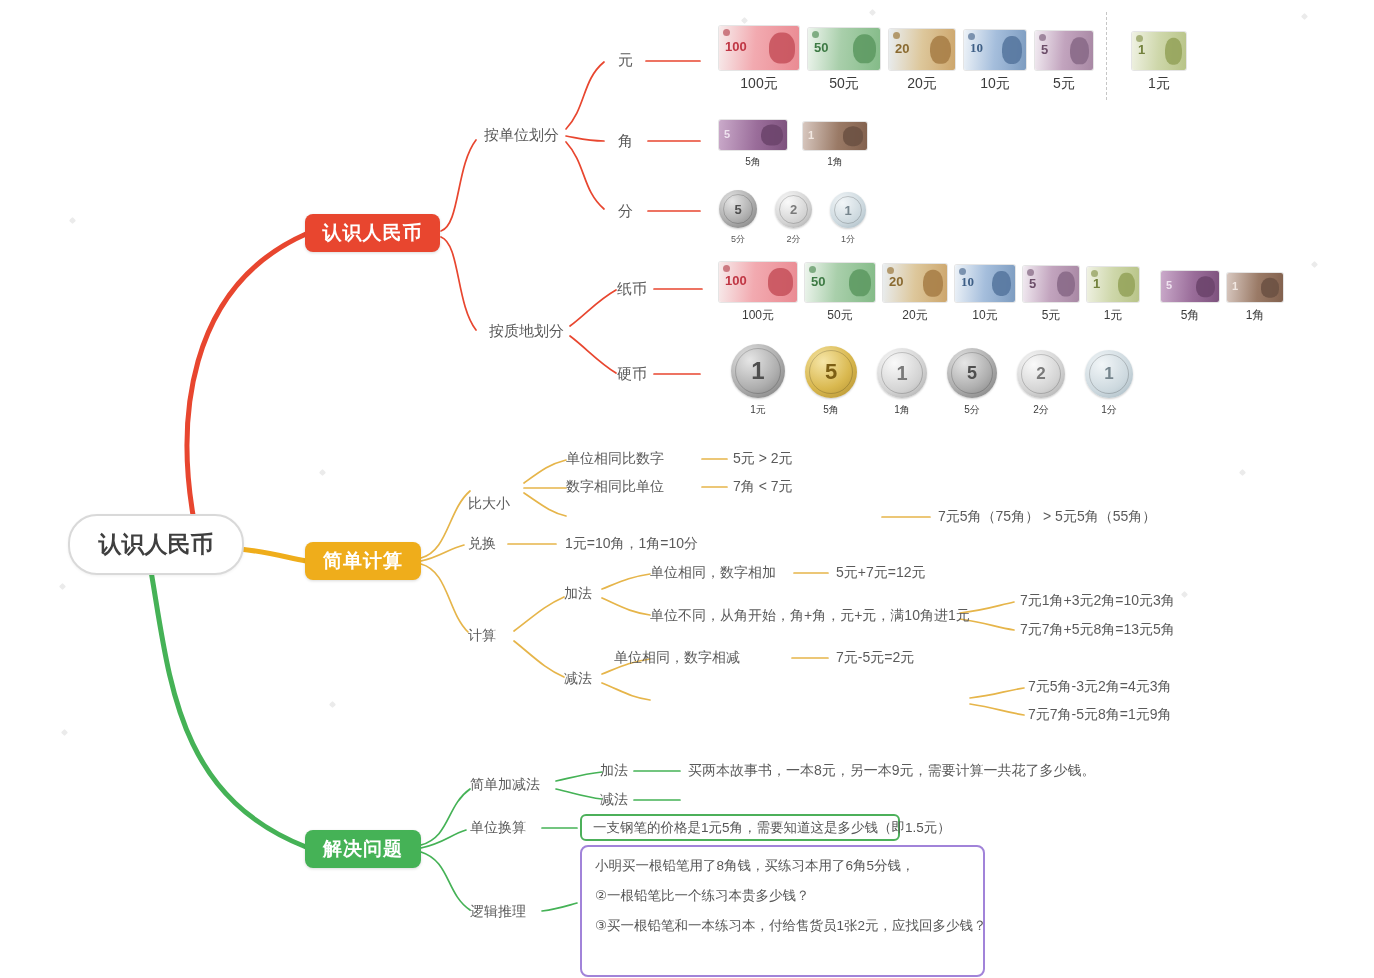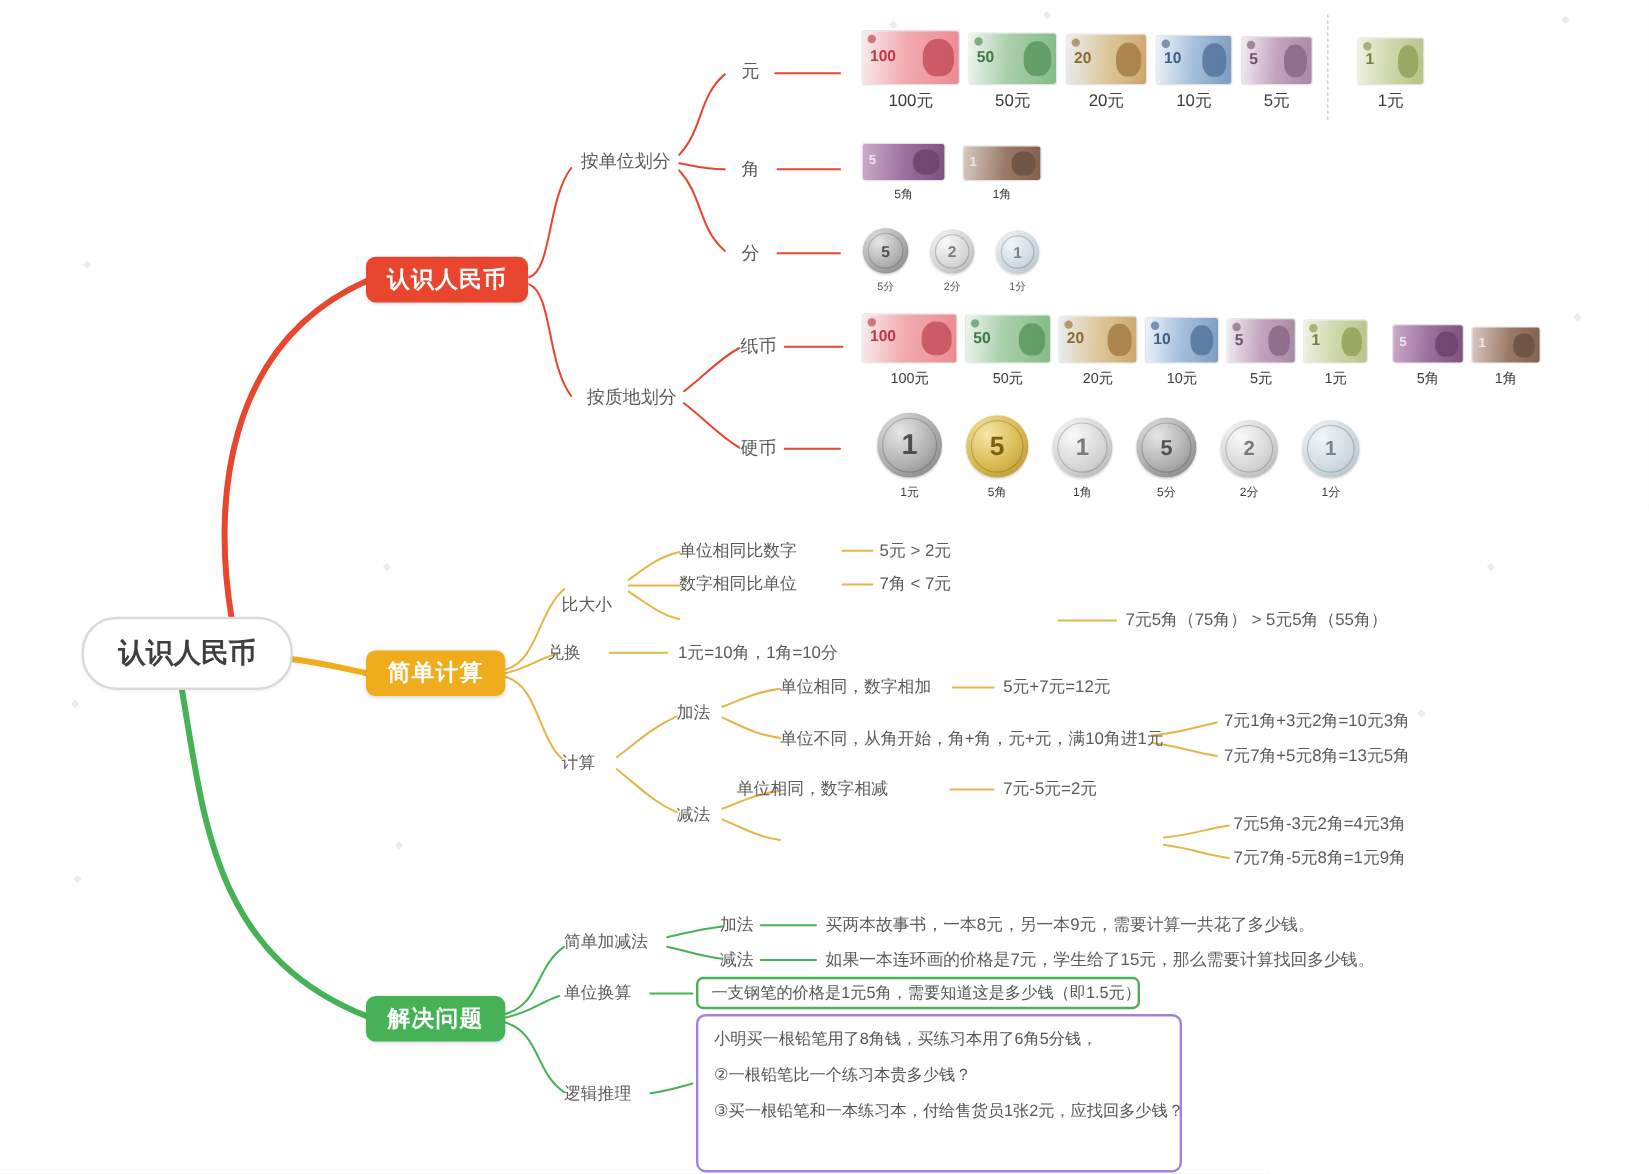--- a/index.html
+++ b/index.html
@@ -30,38 +30,38 @@
 
   .note{position:relative;border-radius:2px;box-shadow:0 0 0 1px rgba(0,0,0,.10);}
   .note-num{position:absolute;left:6px;top:46%;transform:translateY(-50%);font-weight:bold;font-size:13px;}
   .note-num.sm{font-size:11px;left:5px;}
   .note-portrait{position:absolute;right:4px;top:50%;transform:translateY(-50%);width:32%;height:70%;
                  border-radius:46% 46% 42% 42%;opacity:.9;}
   .note-emblem{position:absolute;left:4px;top:3px;width:7px;height:7px;border-radius:50%;opacity:.65;}
   .n100{background:linear-gradient(95deg,#f7ecec 0%,#f2aab0 45%,#ea8b93 100%);} .n100 .note-num{color:#c03644;} .n100 .note-portrait{background:#c8545e;} .n100 .note-emblem{background:#b5444f;}
   .n50 {background:linear-gradient(95deg,#eef5ee 0%,#a9cfab 45%,#84bb88 100%);} .n50 .note-num{color:#3d7a44;} .n50 .note-portrait{background:#5e9a63;} .n50 .note-emblem{background:#4d8a52;}
   .n20 {background:linear-gradient(95deg,#e9eef2 0%,#ddc79b 50%,#cda66c 100%);} .n20 .note-num{color:#8a6a30;} .n20 .note-portrait{background:#a87f48;} .n20 .note-emblem{background:#97702f;}
-  .n10 {background:linear-gradient(95deg,#eef3f8 0%,#a5bedc 50%,#7d9cc0 100%);} .n10 .note-num{color:#3e5f86;} .n10 .note-portrait{background:#5878a0;} .n10 .note-emblem{background:#47658c;}
+  .n10 {background:linear-gradient(95deg,#eef3f8 0%,#a5bedc 50%,#7d9cc0 100%);} .n10 .note-num{color:#3e5f86;font-family:Liberation Serif, serif;} .n10 .note-portrait{background:#5878a0;} .n10 .note-emblem{background:#47658c;}
   .n5  {background:linear-gradient(95deg,#f2ecf2 0%,#c2a4be 50%,#a888a4 100%);} .n5 .note-num{color:#6d4f6a;} .n5 .note-portrait{background:#8a6a88;} .n5 .note-emblem{background:#7a5a78;}
   .n1  {background:linear-gradient(95deg,#f0f2e4 0%,#ced7aa 50%,#b8c488 100%);} .n1 .note-num{color:#72813c;} .n1 .note-portrait{background:#96a45c;} .n1 .note-emblem{background:#85934b;}
   .nj5 {background:linear-gradient(95deg,#caaaca 0%,#9a6d9a 55%,#7d527d 100%);} .nj5 .note-num{color:#efe2ef;} .nj5 .note-portrait{background:#6d456d;}
   .nj1 {background:linear-gradient(95deg,#d8c8c0 0%,#9a7a66 55%,#82614e 100%);} .nj1 .note-num{color:#f2e8e2;} .nj1 .note-portrait{background:#6d5244;}
 
   .coin{border-radius:50%;display:flex;align-items:center;justify-content:center;font-weight:bold;position:relative;
         box-shadow:0 1px 2px rgba(0,0,0,.2);}
   .coin::after{content:"";position:absolute;inset:4px;border-radius:50%;border:1px solid rgba(0,0,0,.18);}
   .c-silver{background:radial-gradient(circle at 35% 30%,#fafafa,#d2d2d2 60%,#a2a2a2);color:#7a7a7a;}
   .c-dark  {background:radial-gradient(circle at 35% 30%,#e6e6e6,#aeaeae 55%,#747474);color:#4f4f4f;}
   .c-gold  {background:radial-gradient(circle at 35% 30%,#f6e6a8,#d9b84f 55%,#ad8a2c);color:#7d5f14;}
   .c-light {background:radial-gradient(circle at 35% 30%,#f2f6f8,#ccd8de 60%,#9fb2bc);color:#76858d;}
 
   .row-divider{position:absolute;left:1106px;top:12px;height:88px;width:0;border-left:1px dashed #c6c6c6;}
 
   
-  .ex-box-green{position:absolute;left:580px;top:814px;width:370px;height:27px;box-sizing:border-box;
+  .ex-box-green{position:absolute;left:580px;top:814px;width:320px;height:27px;box-sizing:border-box;
                 border:2px solid #4cb05a;border-radius:6px;background:#fff;display:flex;align-items:center;
                 padding:0 11px;font-size:13.5px;color:#555;white-space:nowrap;}
   .ex-box-purple{position:absolute;left:580px;top:845px;width:405px;height:132px;box-sizing:border-box;
                  border:2px solid #a183d9;border-radius:8px;background:#fff;padding:9px 13px;
                  font-size:13.5px;color:#555;}
   .ex-box-purple .line{line-height:19px;margin-bottom:11px;white-space:nowrap;}
   .ex-box-purple .line:last-child{margin-bottom:0;}
 
   .deco{position:absolute;width:5px;height:5px;background:#ebebeb;border-radius:1px;transform:rotate(45deg);}
 </style>
@@ -349,41 +349,40 @@
     </div>
   </div>
 
   <div class="t-label" style="left:468px;top:504px">比大小</div>
   <div class="t-label" style="left:566px;top:459px">单位相同比数字</div>
   <div class="t-label" style="left:733px;top:459px">5元 &gt; 2元</div>
   <div class="t-label" style="left:566px;top:487px">数字相同比单位</div>
   <div class="t-label" style="left:733px;top:487px">7角 &lt; 7元</div>
   <div class="t-label" style="left:938px;top:517px">7元5角（75角） &gt; 5元5角（55角）</div>
 
-  <div class="t-label" style="left:456px;top:544px">兑换</div>
+  <div class="t-label" style="left:468px;top:544px">兑换</div>
   <div class="t-label" style="left:565px;top:544px">1元=10角，1角=10分</div>
 
   <div class="t-label" style="left:468px;top:636px">计算</div>
   <div class="t-label" style="left:564px;top:594px">加法</div>
   <div class="t-label" style="left:650px;top:573px">单位相同，数字相加</div>
   <div class="t-label" style="left:836px;top:573px">5元+7元=12元</div>
   <div class="t-label" style="left:650px;top:616px">单位不同，从角开始，角+角，元+元，满10角进1元</div>
   <div class="t-label" style="left:1020px;top:601px">7元1角+3元2角=10元3角</div>
   <div class="t-label" style="left:1020px;top:630px">7元7角+5元8角=13元5角</div>
   <div class="t-label" style="left:564px;top:679px">减法</div>
   <div class="t-label" style="left:614px;top:658px">单位相同，数字相减</div>
   <div class="t-label" style="left:836px;top:658px">7元-5元=2元</div>
   <div class="t-label" style="left:1028px;top:687px">7元5角-3元2角=4元3角</div>
   <div class="t-label" style="left:1028px;top:715px">7元7角-5元8角=1元9角</div>
 
   <div class="t-label" style="left:470px;top:785px">简单加减法</div>
   <div class="t-label" style="left:600px;top:771px">加法</div>
   <div class="t-label" style="left:688px;top:771px">买两本故事书，一本8元，另一本9元，需要计算一共花了多少钱。</div>
   <div class="t-label" style="left:600px;top:800px">减法</div>
-  <div class="t-label" style="left:688px;top:800px">如果一本连环画的价格是7元，学生给了15元，那么需要计算找回多少钱。</div>
   <div class="t-label" style="left:470px;top:828px">单位换算</div>
   <div class="t-label" style="left:470px;top:912px">逻辑推理</div>
 
   <div class="ex-box-green">
     <span>一支钢笔的价格是1元5角，需要知道这是多少钱（即1.5元）</span>
   </div>
 
   <div class="ex-box-purple">
     <div class="line">小明买一根铅笔用了8角钱，买练习本用了6角5分钱，</div>
     <div class="line">②一根铅笔比一个练习本贵多少钱？</div>

